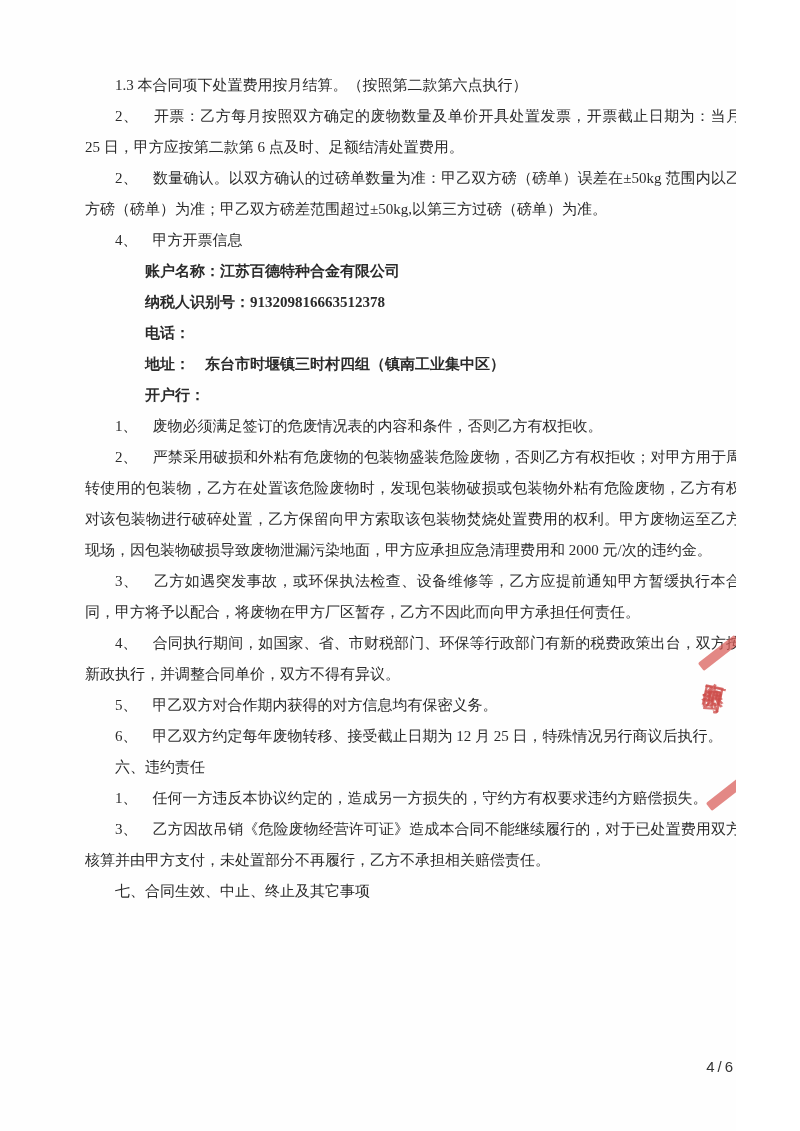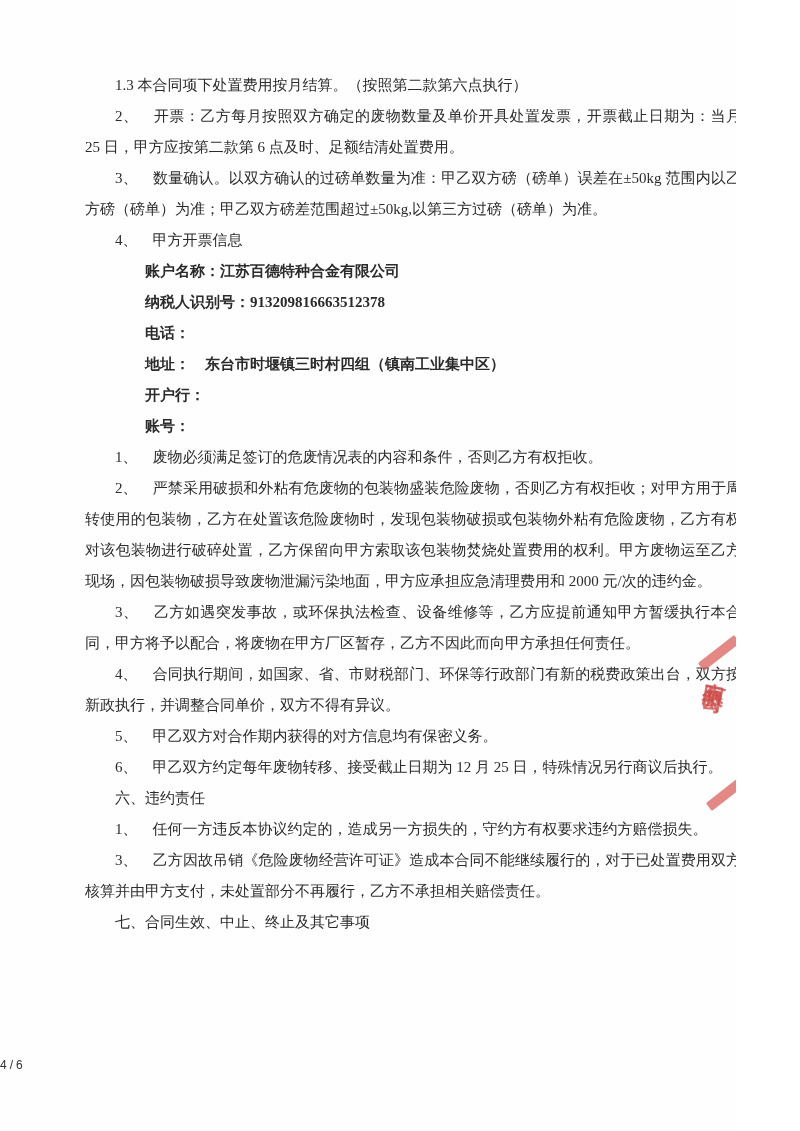--- a/index.html
+++ b/index.html
@@ -35,22 +35,22 @@
   }
   .content p.sub {
     text-indent: 4em;
     font-weight: bold;
   }
   .footer {
     position: absolute;
     left: 0;
     right: 0;
     top: 1058px;
-    text-align: left;
-    font-size: 12px;
+    text-align: right;
+    font-size: 15px;
     letter-spacing: 3px;
     color: #333333;
     font-family: "Liberation Sans", "DejaVu Sans", sans-serif;
   }
   
   .stamp {
     position: absolute;
     right: -16px;
     top: 642px;
     width: 72px;
@@ -100,28 +100,27 @@
   .speckle.s5 { left: 792px; top: 581px; width: 5px; height: 6px; }
 </style>
 </head>
 <body>
 
 <div class="page">
 
   <div class="content">
     <p class="indent">1.3 本合同项下处置费用按月结算。（按照第二款第六点执行）</p>
     <p class="indent">2、　开票：乙方每月按照双方确定的废物数量及单价开具处置发票，开票截止日期为：当月 25 日，甲方应按第二款第 6 点及时、足额结清处置费用。</p>
-    <p class="indent">3、　数量确认。以双方确认的过磅单数量为准：甲乙双方磅（磅单）误差在±50kg 范围内以乙方磅（磅单）为准；甲乙双方磅差范围超过±50kg,以第三方过磅（磅单）为准。</p>
+    <p class="indent">2、　数量确认。以双方确认的过磅单数量为准：甲乙双方磅（磅单）误差在±50kg 范围内以乙方磅（磅单）为准；甲乙双方磅差范围超过±50kg,以第三方过磅（磅单）为准。</p>
     <p class="indent">4、　甲方开票信息</p>
     <p class="sub">账户名称：江苏百德特种合金有限公司</p>
     <p class="sub">纳税人识别号：913209816663512378</p>
     <p class="sub">电话：</p>
     <p class="sub">地址：　东台市时堰镇三时村四组（镇南工业集中区）</p>
     <p class="sub">开户行：</p>
-    <p class="sub">账号：</p>
     <p class="indent">1、　废物必须满足签订的危废情况表的内容和条件，否则乙方有权拒收。</p>
     <p class="indent">2、　严禁采用破损和外粘有危废物的包装物盛装危险废物，否则乙方有权拒收；对甲方用于周转使用的包装物，乙方在处置该危险废物时，发现包装物破损或包装物外粘有危险废物，乙方有权对该包装物进行破碎处置，乙方保留向甲方索取该包装物焚烧处置费用的权利。甲方废物运至乙方现场，因包装物破损导致废物泄漏污染地面，甲方应承担应急清理费用和 2000 元/次的违约金。</p>
     <p class="indent">3、　乙方如遇突发事故，或环保执法检查、设备维修等，乙方应提前通知甲方暂缓执行本合同，甲方将予以配合，将废物在甲方厂区暂存，乙方不因此而向甲方承担任何责任。</p>
     <p class="indent">4、　合同执行期间，如国家、省、市财税部门、环保等行政部门有新的税费政策出台，双方按新政执行，并调整合同单价，双方不得有异议。</p>
     <p class="indent">5、　甲乙双方对合作期内获得的对方信息均有保密义务。</p>
     <p class="indent">6、　甲乙双方约定每年废物转移、接受截止日期为 12 月 25 日，特殊情况另行商议后执行。</p>
     <p class="indent">六、违约责任</p>
     <p class="indent">1、　任何一方违反本协议约定的，造成另一方损失的，守约方有权要求违约方赔偿损失。</p>
     <p class="indent">3、　乙方因故吊销《危险废物经营许可证》造成本合同不能继续履行的，对于已处置费用双方核算并由甲方支付，未处置部分不再履行，乙方不承担相关赔偿责任。</p>
     <p class="indent">七、合同生效、中止、终止及其它事项</p>

